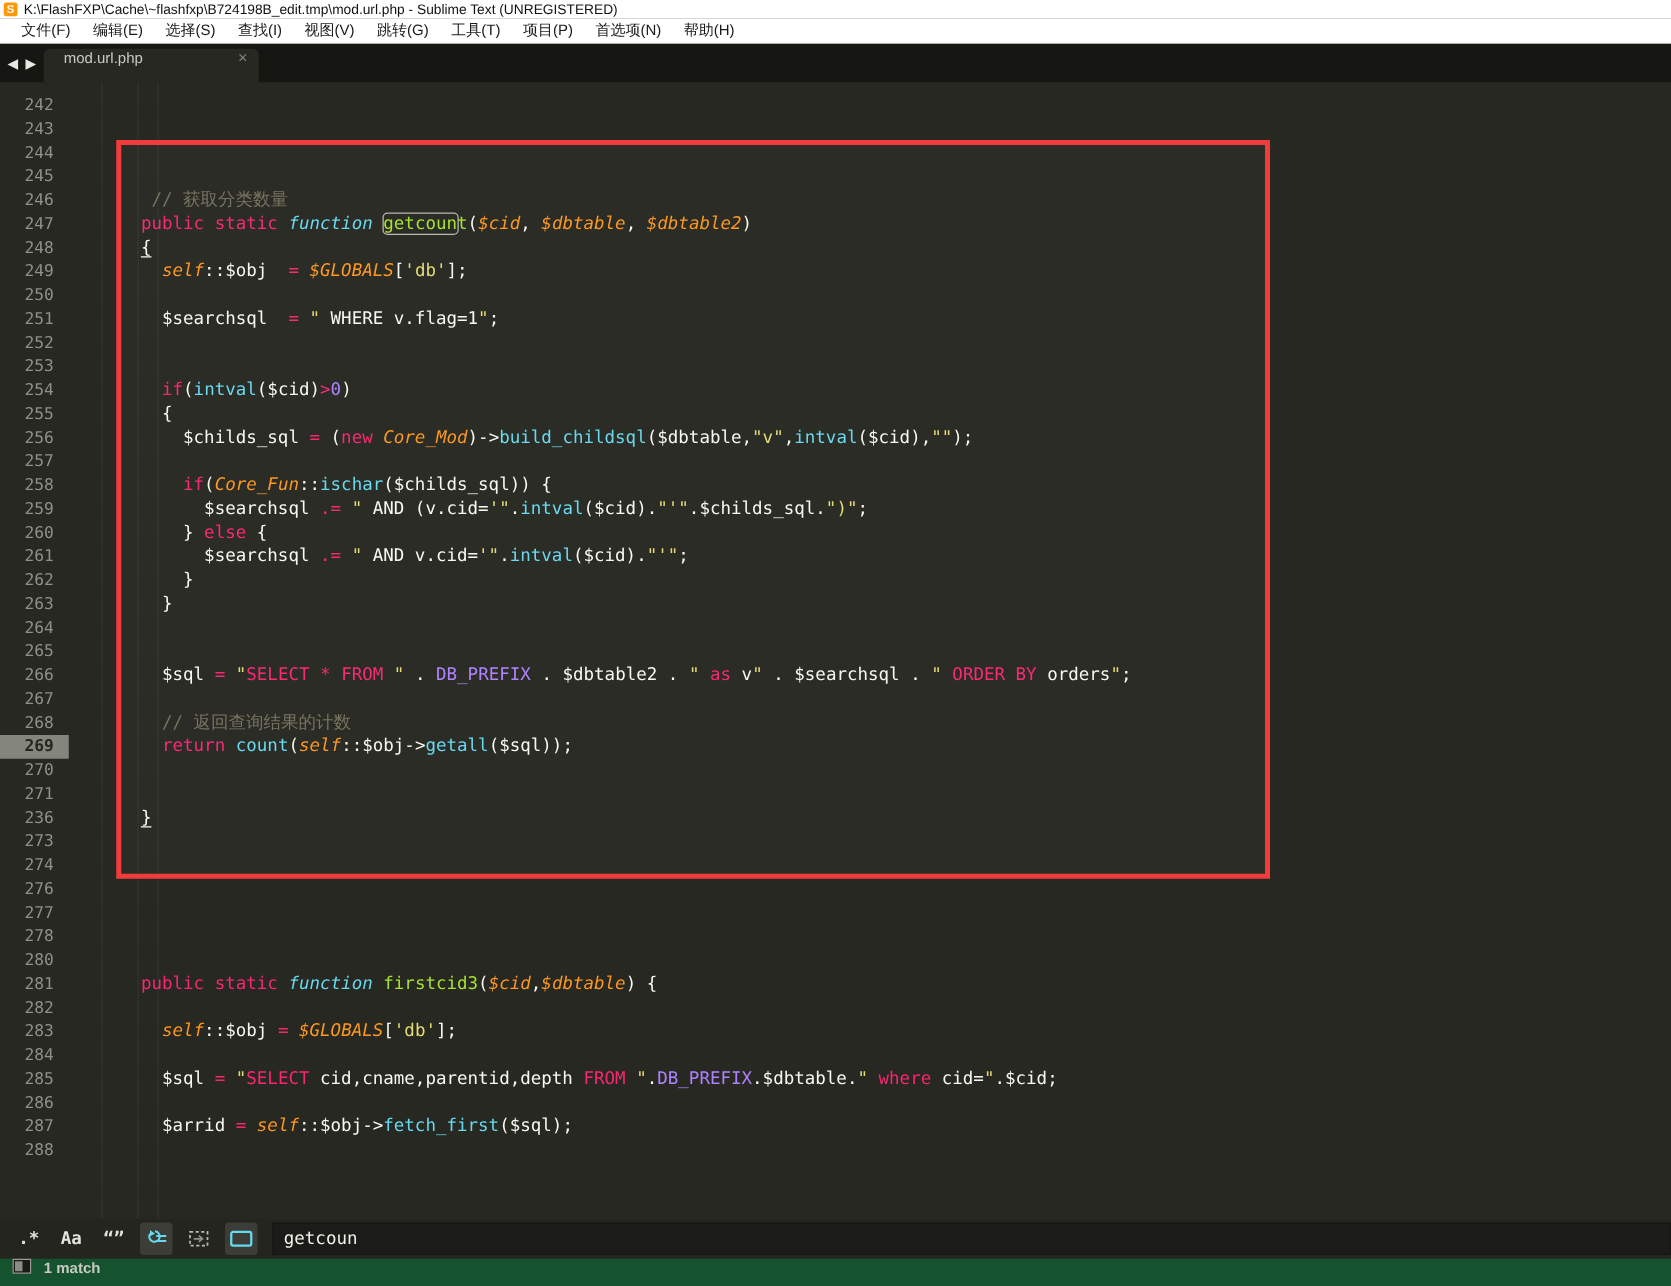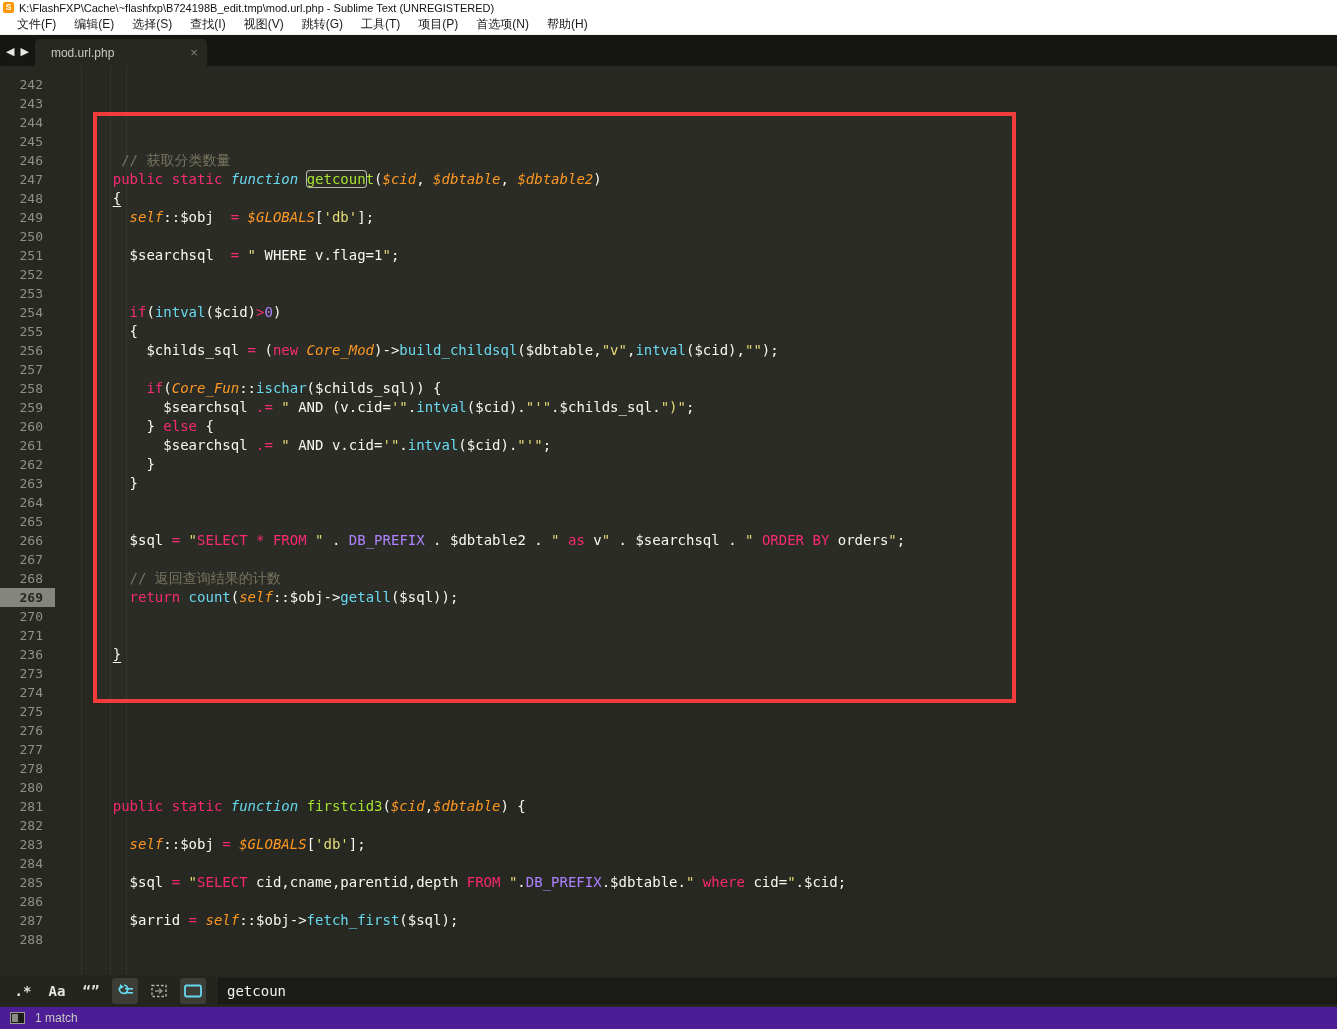--- a/index.html
+++ b/index.html
@@ -14,21 +14,21 @@
   .title-text { font-size:11px; color:#111; white-space:nowrap; }
 
   
   .menubar { height:20px; background:#ffffff; display:flex; align-items:flex-start; padding-left:8px; flex:0 0 auto; border-bottom:1px solid #f0f0f0;}
   .menu-item { font-size:12px; color:#1a1a1a; padding:0 9px; height:100%; display:flex; align-items:center; cursor:default; }
 
   
   .tabbar { height:31px; background:#161613; display:flex; align-items:flex-end; flex:0 0 auto; }
   .nav-arrows { height:26px; margin-bottom:0; display:flex; align-items:center; padding:0 6px 4px 6px; gap:6px; }
   .nav-arrow { color:#e8e8e2; font-size:11px; line-height:1; cursor:default; }
-  .tab { width:172px; height:27px; background:#272822; border-radius:5px 5px 0 0; display:flex; align-items:center;
+  .tab { width:172px; height:27px; background:#272822; border-radius:5px 5px 0 0; display:flex; 
          padding:0 9px 0 16px; position:relative; }
   .tab-label { color:#c9c9c3; font-size:12px; flex:1; }
   .tab-close { color:#82827c; font-size:13px; line-height:1; cursor:default; }
 
   
   .editor { position:relative; height:909px; background:#272822; flex:0 0 auto; overflow:hidden; }
   .lines { position:absolute; top:9px; left:0; right:0; }
   .line { display:flex; height:19px; line-height:19px; font-family:"DejaVu Sans Mono", monospace; }
   .gutter-cell { width:55px; flex:0 0 55px; text-align:right; padding-right:12px; color:#8f908a;
                  font-size:13px; user-select:none; }
@@ -48,21 +48,21 @@
   
   .findbar { height:32px; background:#25251f; display:flex; align-items:center; padding-left:10px; flex:0 0 auto; gap:4px; }
   .toggle { min-width:26px; height:26px; display:flex; align-items:center; justify-content:center;
             border-radius:3px; color:#e4e4de; font-size:14px; cursor:default; margin-right:4px; }
   .toggle.txt { font-family:"DejaVu Sans Mono", monospace; font-weight:bold; letter-spacing:0; }
   .toggle.active { background:#3d3d38; }
   .find-input { flex:1; height:26px; background:#1b1b18; border:1px solid #161613; color:#f2f2ec;
                 font-family:"DejaVu Sans Mono", monospace; font-size:14px; padding:0 8px; outline:none; margin-left:4px; }
 
   
-  .statusbar { height:22px; background:#4c1d95; display:flex; align-items:center; padding-left:10px; flex:1; gap:10px; }
+  .statusbar { height:22px; background:#14532d; display:flex; align-items:flex-start; padding-left:10px; flex:1; gap:10px;font-weight:bold; }
   .status-icon { width:15px; height:12px; border:1px solid #9a9b95; background:#1a1a17; display:flex; }
   .status-icon i { display:block; width:6px; height:8px; margin:1px; background:#8a8b85; }
   .status-text { color:#c9c9c3; font-size:12px; }
 
   svg { display:block; }
 </style>
 </head>
 <body>
 
 <div id="app">
@@ -224,24 +224,20 @@
         <div class="line">
           <div class="gutter-cell">236</div>
           <div class="code-cell"><span class="sw">    </span><span class="su">}</span></div>
         </div>
         <div class="line">
           <div class="gutter-cell">273</div>
           <div class="code-cell"></div>
         </div>
         <div class="line">
           <div class="gutter-cell">274</div>
-          <div class="code-cell"></div>
-        </div>
-        <div class="line">
-          <div class="gutter-cell">275</div>
           <div class="code-cell"></div>
         </div>
         <div class="line">
           <div class="gutter-cell">276</div>
           <div class="code-cell"></div>
         </div>
         <div class="line">
           <div class="gutter-cell">277</div>
           <div class="code-cell"></div>
         </div>

